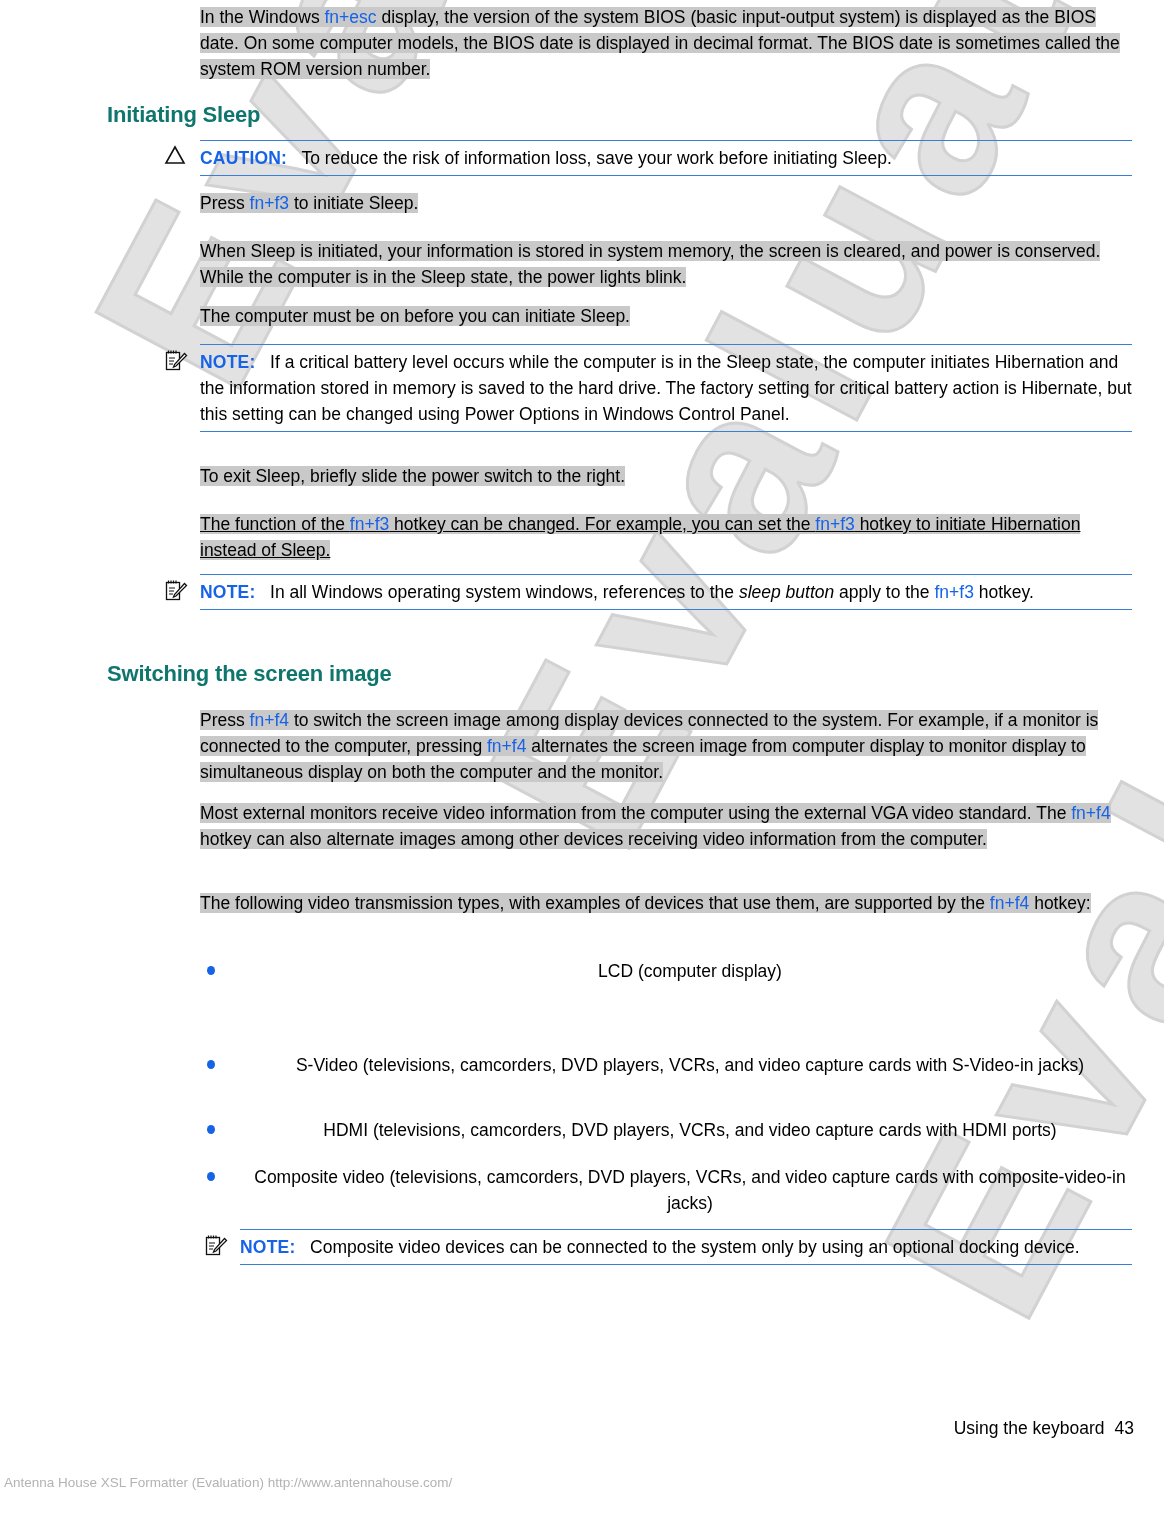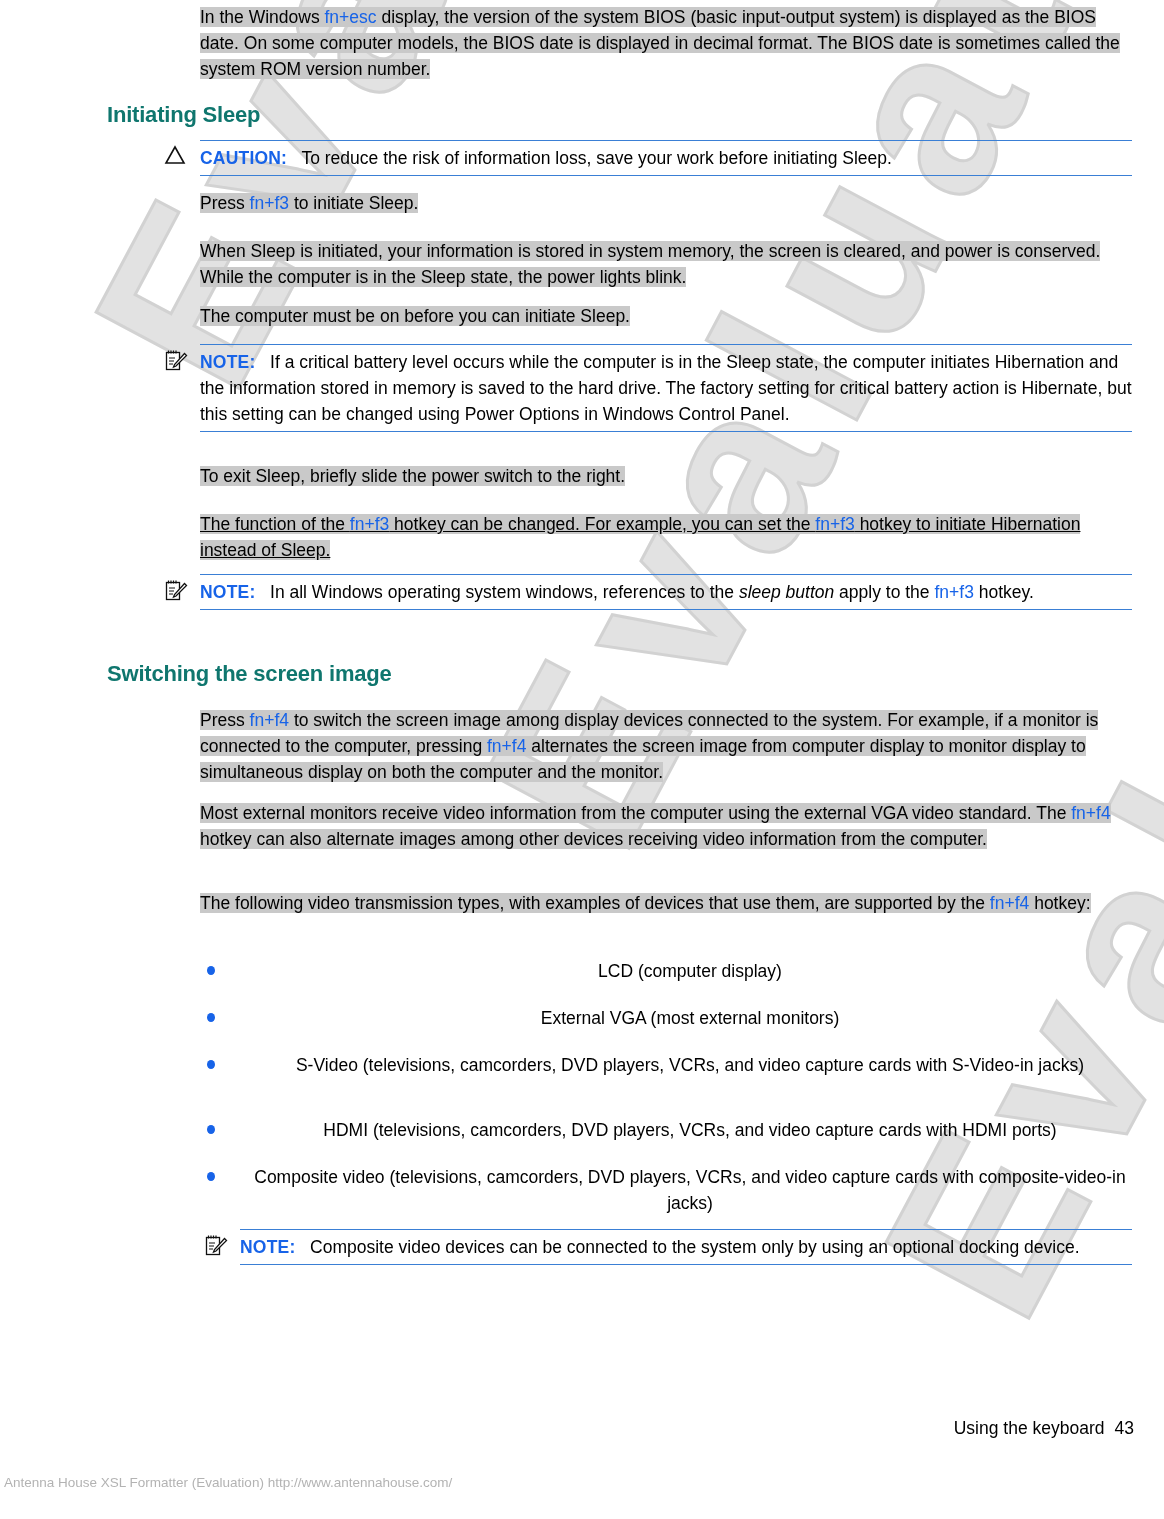--- a/index.html
+++ b/index.html
@@ -238,24 +238,20 @@
 
   <div class="para" style="left:200px; top:890px; width:932px;">
     <span class="hl"><span>The following video transmission types, with examples of devices that use them, are supported by the </span><span class="key">fn+f4</span><span> hotkey:</span></span>
   </div>
 
   <div class="bullet-item" style="left:248px; top:958px; width:884px;">
     <span class="dot"></span>
     <span class="hl">LCD (computer display)</span>
   </div>
 
-  <div class="bullet-item" style="left:248px; top:1005px; width:884px;">
-    <span class="dot"></span>
-    <span class="hl">External VGA (most external monitors)</span>
-  </div>
 
   <div class="bullet-item" style="left:248px; top:1052px; width:884px;">
     <span class="dot"></span>
     <span class="hl">S-Video (televisions, camcorders, DVD players, VCRs, and video capture cards with S-Video-in jacks)</span>
   </div>
 
   <div class="bullet-item" style="left:248px; top:1117px; width:884px;">
     <span class="dot"></span>
     <span class="hl">HDMI (televisions, camcorders, DVD players, VCRs, and video capture cards with HDMI ports)</span>
   </div>

